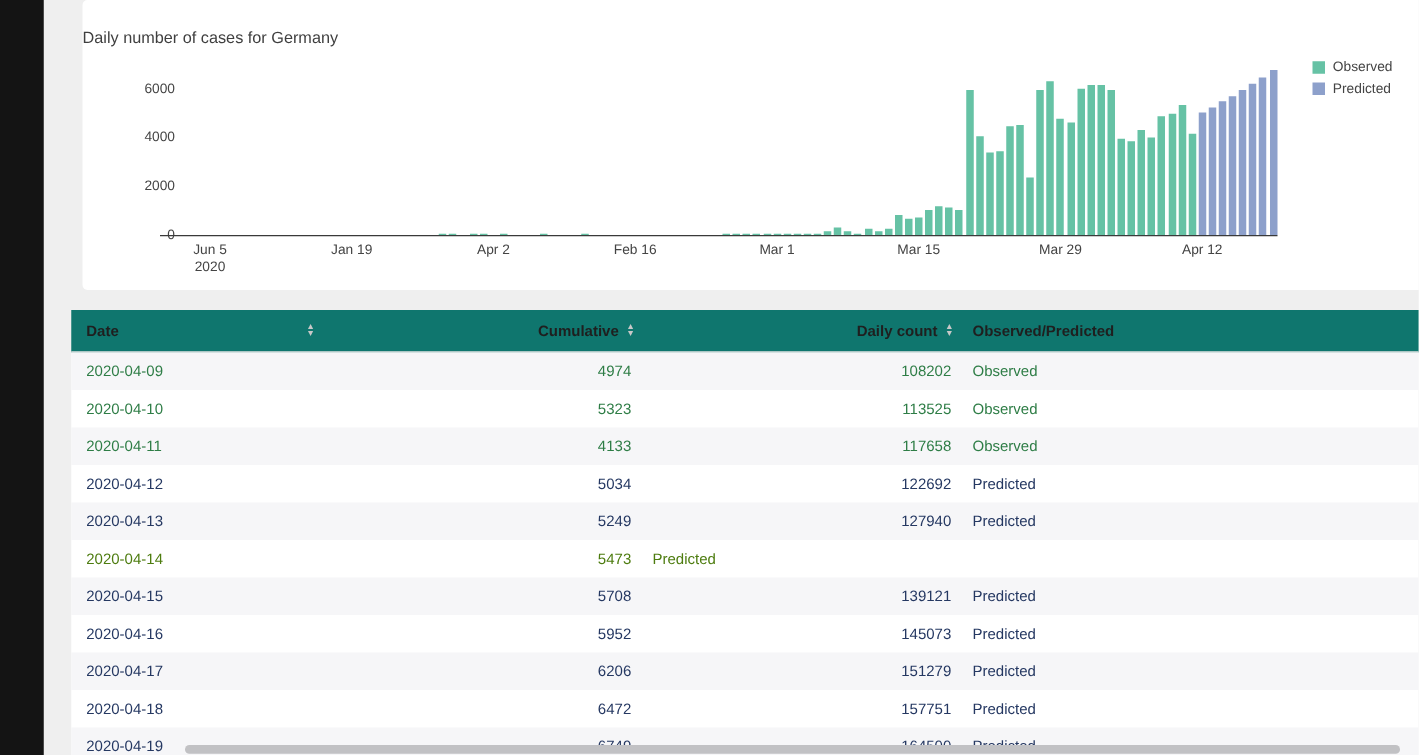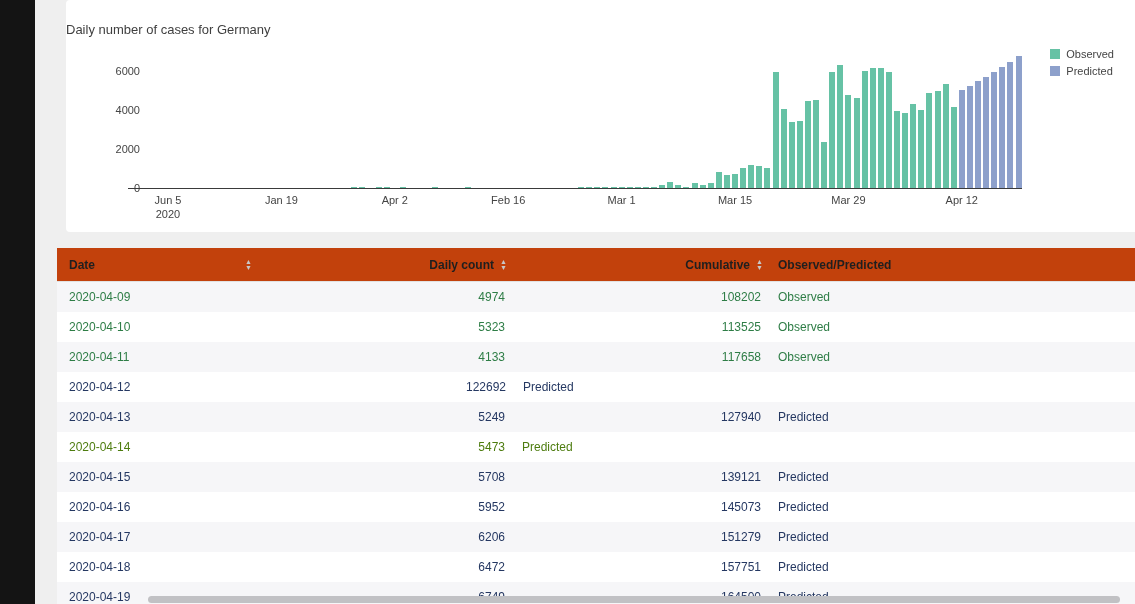--- a/index.html
+++ b/index.html
@@ -25,21 +25,21 @@
   .plot { position:absolute; left:99px; top:36px; width:940px; height:152px; }
   .bar { position:absolute; bottom:0; width:6px; }
   .bar.observed { background:var(--obs,#66c2a5); }
   .bar.predicted { background:var(--pred,#8da0cb); }
   .axis-line { position:absolute; left:62px; top:188px; width:894px; height:1px; background:#3a3a3a; }
   .x-axis { position:absolute; left:0; top:193px; width:1069px; height:32px; }
   .xtick { position:absolute; width:90px; margin-left:-45px; text-align:center; font-size:11px; color:#444; line-height:14px; }
 
   
   .table-card { position:absolute; left:57px; top:248px; width:1078px; height:364px; background:#fff; }
-  .thead { display:flex; height:34px; border-bottom:1px solid #e2e2e2; font-weight:bold; font-size:12px; color:#1f1f1f; background:#c2410c; }
+  .thead { display:flex; height:34px; border-bottom:1px solid #e2e2e2; font-weight:bold; font-size:12px; color:#1f1f1f; background:#0f766e; }
   .th, .td { position:relative; display:flex; align-items:center; height:100%; }
   .col0 { width:200px; }
   .col1 { width:255px; }
   .col2 { width:256px; }
   .col3 { flex:1; }
   .th.col0, .td.col0 { padding-left:12px; }
   .th.col1, .th.col2 { justify-content:flex-end; padding-right:18px; }
   .td.col1, .td.col2 { justify-content:flex-end; padding-right:7px; }
   .th.col3, .td.col3 { padding-left:10px; }
   .sort { position:absolute; right:5px; top:50%; transform:translateY(-50%); display:flex; flex-direction:column; color:#c8c8c8; font-size:7px; line-height:6px; }
@@ -212,34 +212,34 @@
 
 <section class="table-card">
   <div class="thead">
       <div class="th col0">
         <span>Date</span>
         <span class="sort">
           <span>▲</span>
           <span>▼</span>
         </span>
       </div>
+      <div class="th col2">
+        <span>Cumulative</span>
+        <span class="sort">
+          <span>▲</span>
+          <span>▼</span>
+        </span>
+      </div>
       <div class="th col1">
         <span>Daily count</span>
         <span class="sort">
           <span>▲</span>
           <span>▼</span>
         </span>
       </div>
-      <div class="th col2">
-        <span>Cumulative</span>
-        <span class="sort">
-          <span>▲</span>
-          <span>▼</span>
-        </span>
-      </div>
       <div class="th col3">
         <span>Observed/Predicted</span>
       </div>
     </div>
   <div class="tbody">
       <div class="tr odd" style="color: rgb(46, 125, 70);">
         <div class="td col0">2020-04-09</div>
         <div class="td col1">4974</div>
         <div class="td col2">108202</div>
         <div class="td col3">Observed</div>
@@ -251,20 +251,21 @@
         <div class="td col3">Observed</div>
       </div>
       <div class="tr odd" style="color: rgb(46, 125, 70);">
         <div class="td col0">2020-04-11</div>
         <div class="td col1">4133</div>
         <div class="td col2">117658</div>
         <div class="td col3">Observed</div>
       </div>
       <div class="tr even" style="color: rgb(37, 56, 98);">
         <div class="td col0">2020-04-12</div>
+        <div class="td col1">5034</div>
         <div class="td col2">122692</div>
         <div class="td col3">Predicted</div>
       </div>
       <div class="tr odd" style="color: rgb(37, 56, 98);">
         <div class="td col0">2020-04-13</div>
         <div class="td col1">5249</div>
         <div class="td col2">127940</div>
         <div class="td col3">Predicted</div>
       </div>
       <div class="tr even" style="color: #4d7c0f;">

